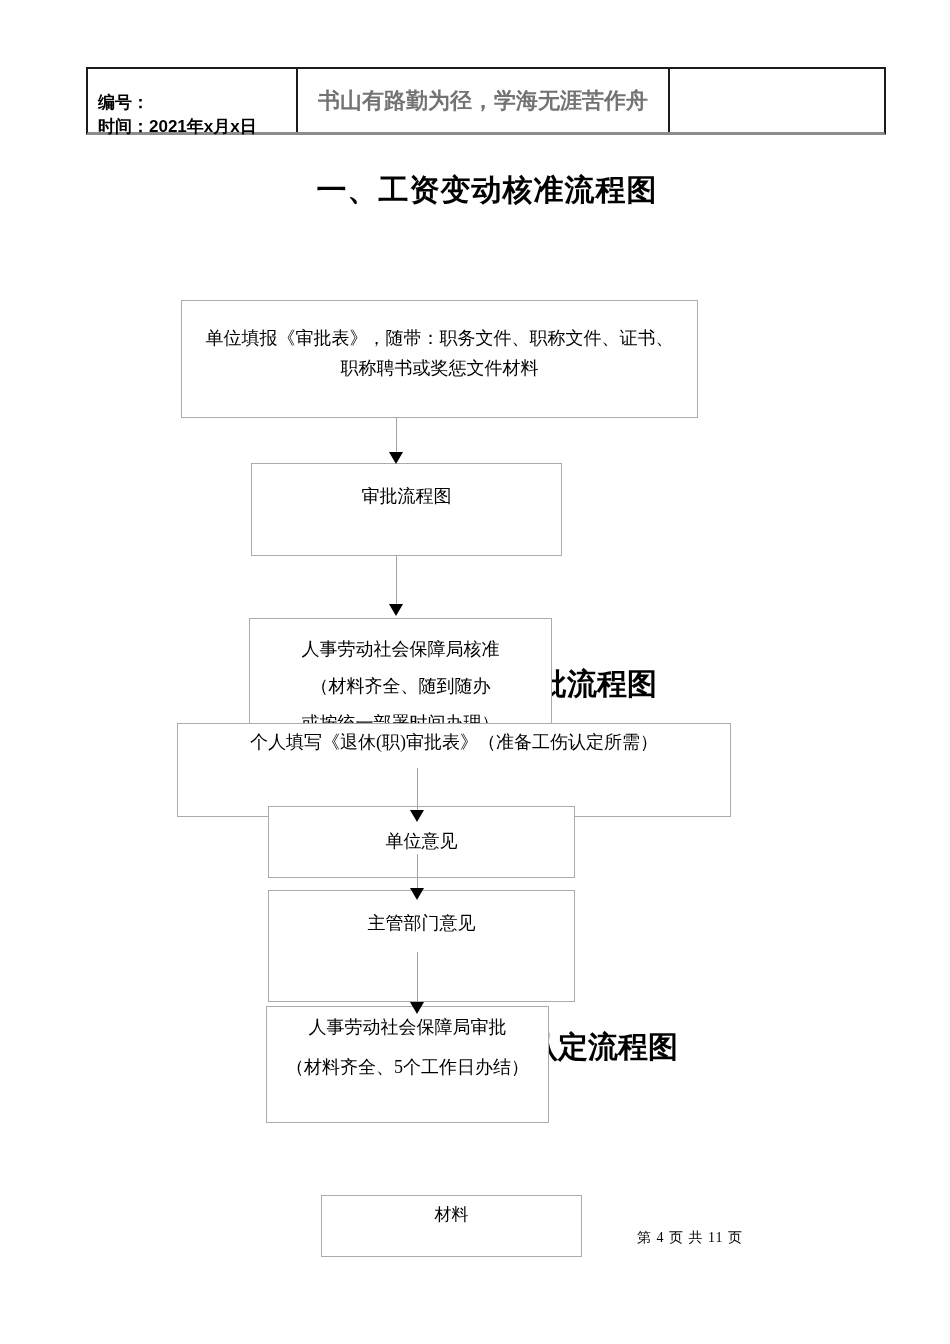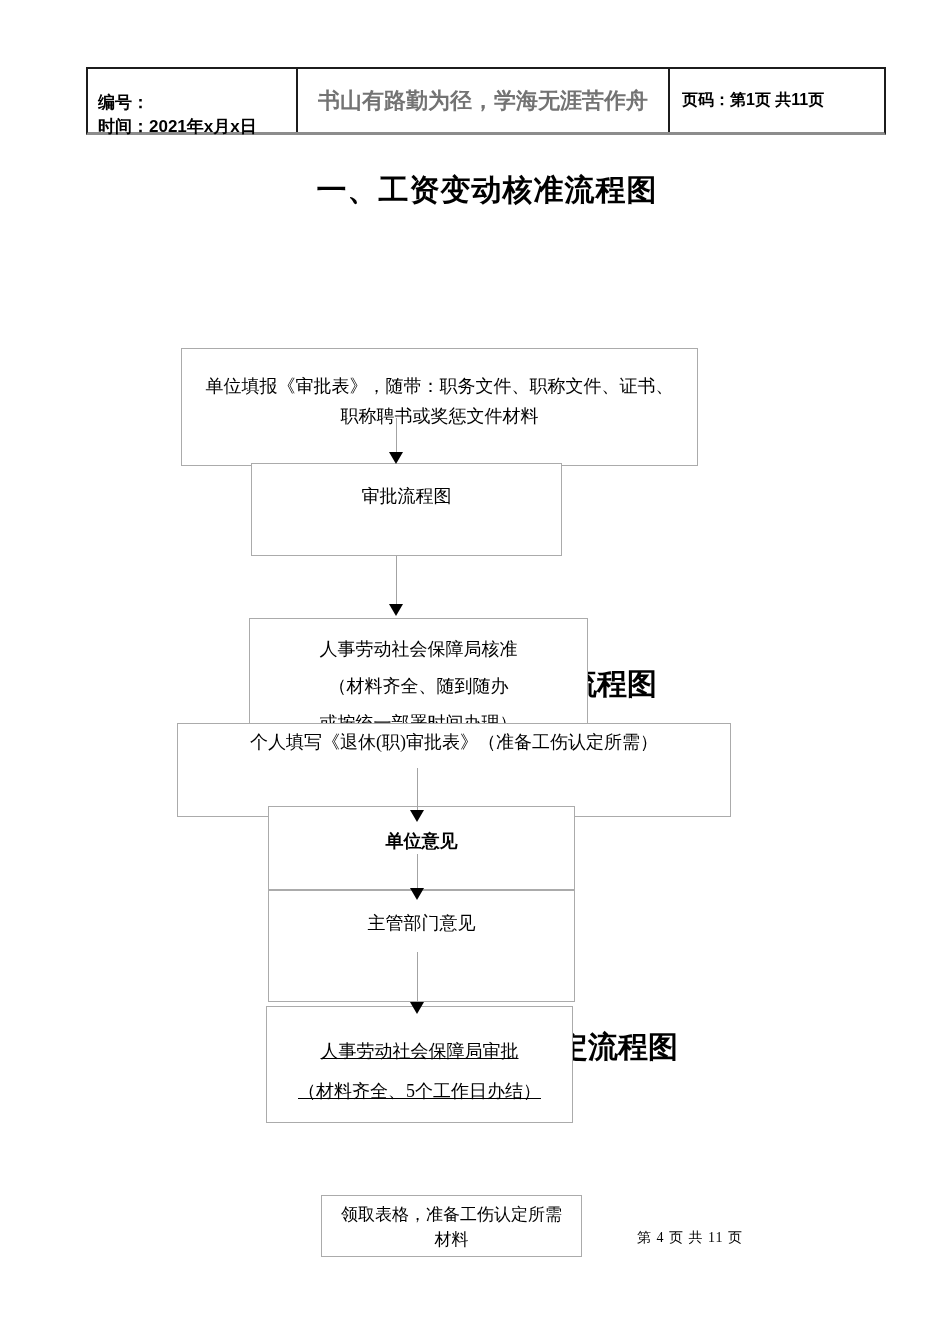--- a/index.html
+++ b/index.html
@@ -49,78 +49,73 @@
       <div>
         <span>编号：</span>
       </div>
       <div>
         <span>时间：</span><span>2021年x月x日</span>
       </div>
     </div>
     <div class="hdr-cell hdr-c2">
       <span id="motto-text" style="color: #737373;">书山有路勤为径，学海无涯苦作舟</span>
     </div>
-    <div class="hdr-cell hdr-c3">
-      <span>页码：</span>
-        <span>第1页 共11页</span>
-    </div>
   </div>
 
   <div class="doc-title">一、工资变动核准流程图</div>
 
   <div class="part-heading" style="left:297px;top:664px;">二、退休（职）审批流程图</div>
   <div class="part-heading" style="left:408px;top:1027px;">三、工伤认定流程图</div>
 
-  <div class="fbox" style="left:181px;top:300px;width:517px;height:118px;padding-top:22px;line-height:30px;z-index:2;margin-top:48px;">
+  <div class="fbox" style="left:181px;top:300px;width:517px;height:118px;padding-top:22px;line-height:30px;z-index:2;">
     <span class="ln">单位填报《审批表》，随带：职务文件、职称文件、证书、</span>
     <span class="ln">职称聘书或奖惩文件材料</span>
   </div>
 
   <div class="stem" style="left:396px;top:418px;height:38px;z-index:4;"></div>
   <div class="ahead" style="left:389px;top:452px;z-index:4;"></div>
 
   <div class="fbox" style="left:251px;top:463px;width:311px;height:93px;padding-top:20px;z-index:2;">
     <span class="ln">审批流程图</span>
   </div>
 
   <div class="stem" style="left:396px;top:556px;height:50px;z-index:4;"></div>
   <div class="ahead" style="left:389px;top:604px;z-index:4;"></div>
 
-  <div class="fbox" style="left:249px;top:618px;width:339px;height:106px;padding-top:12px;line-height:37px;z-index:2;">
+  <div class="fbox" style="left:249px;top:618px;width:303px;height:106px;padding-top:12px;line-height:37px;z-index:2;">
     <span class="ln">人事劳动社会保障局核准</span>
     <span class="ln">（材料齐全、随到随办</span>
     <span class="ln">或按统一部署时间办理）</span>
   </div>
 
   <div class="fbox" style="left:177px;top:723px;width:554px;height:94px;padding-top:6px;z-index:3;">
     <span class="ln">个人填写《退休(职)审批表》（准备工伤认定所需）</span>
   </div>
 
   <div class="stem" style="left:417px;top:768px;height:44px;z-index:6;"></div>
   <div class="ahead" style="left:410px;top:810px;z-index:6;"></div>
 
-  <div class="fbox" style="left:268px;top:806px;width:307px;height:84px;padding-top:22px;z-index:5;font-weight:bold;">
+  <div class="fbox" style="left:268px;top:806px;width:307px;height:72px;padding-top:22px;z-index:5;">
     <span class="ln">单位意见</span>
   </div>
 
   <div class="stem" style="left:417px;top:854px;height:36px;z-index:6;"></div>
   <div class="ahead" style="left:410px;top:888px;z-index:6;"></div>
 
   <div class="fbox" style="left:268px;top:890px;width:307px;height:112px;padding-top:20px;z-index:5;">
     <span class="ln">主管部门意见</span>
   </div>
 
   <div class="stem" style="left:417px;top:952px;height:52px;z-index:6;"></div>
   <div class="ahead" style="left:410px;top:1002px;z-index:6;"></div>
 
-  <div class="fbox" style="left:266px;top:1006px;width:307px;height:117px;padding-top:24px;line-height:40px;z-index:5;text-decoration:underline;">
+  <div class="fbox" style="left:266px;top:1006px;width:283px;height:117px;line-height:40px;z-index:5;">
     <span class="ln">人事劳动社会保障局审批</span>
     <span class="ln">（材料齐全、5个工作日办结）</span>
   </div>
 
   <div class="fbox" style="left:321px;top:1195px;width:261px;height:62px;padding-top:6px;font-size:17px;line-height:25px;z-index:2;">
-    <span class="ln">领取表格，准备工伤认定所需</span>
     <span class="ln">材料</span>
   </div>
 
   <div class="page-footer">第 4 页 共 11 页</div>
 
 </div>
 
 </body></html>

